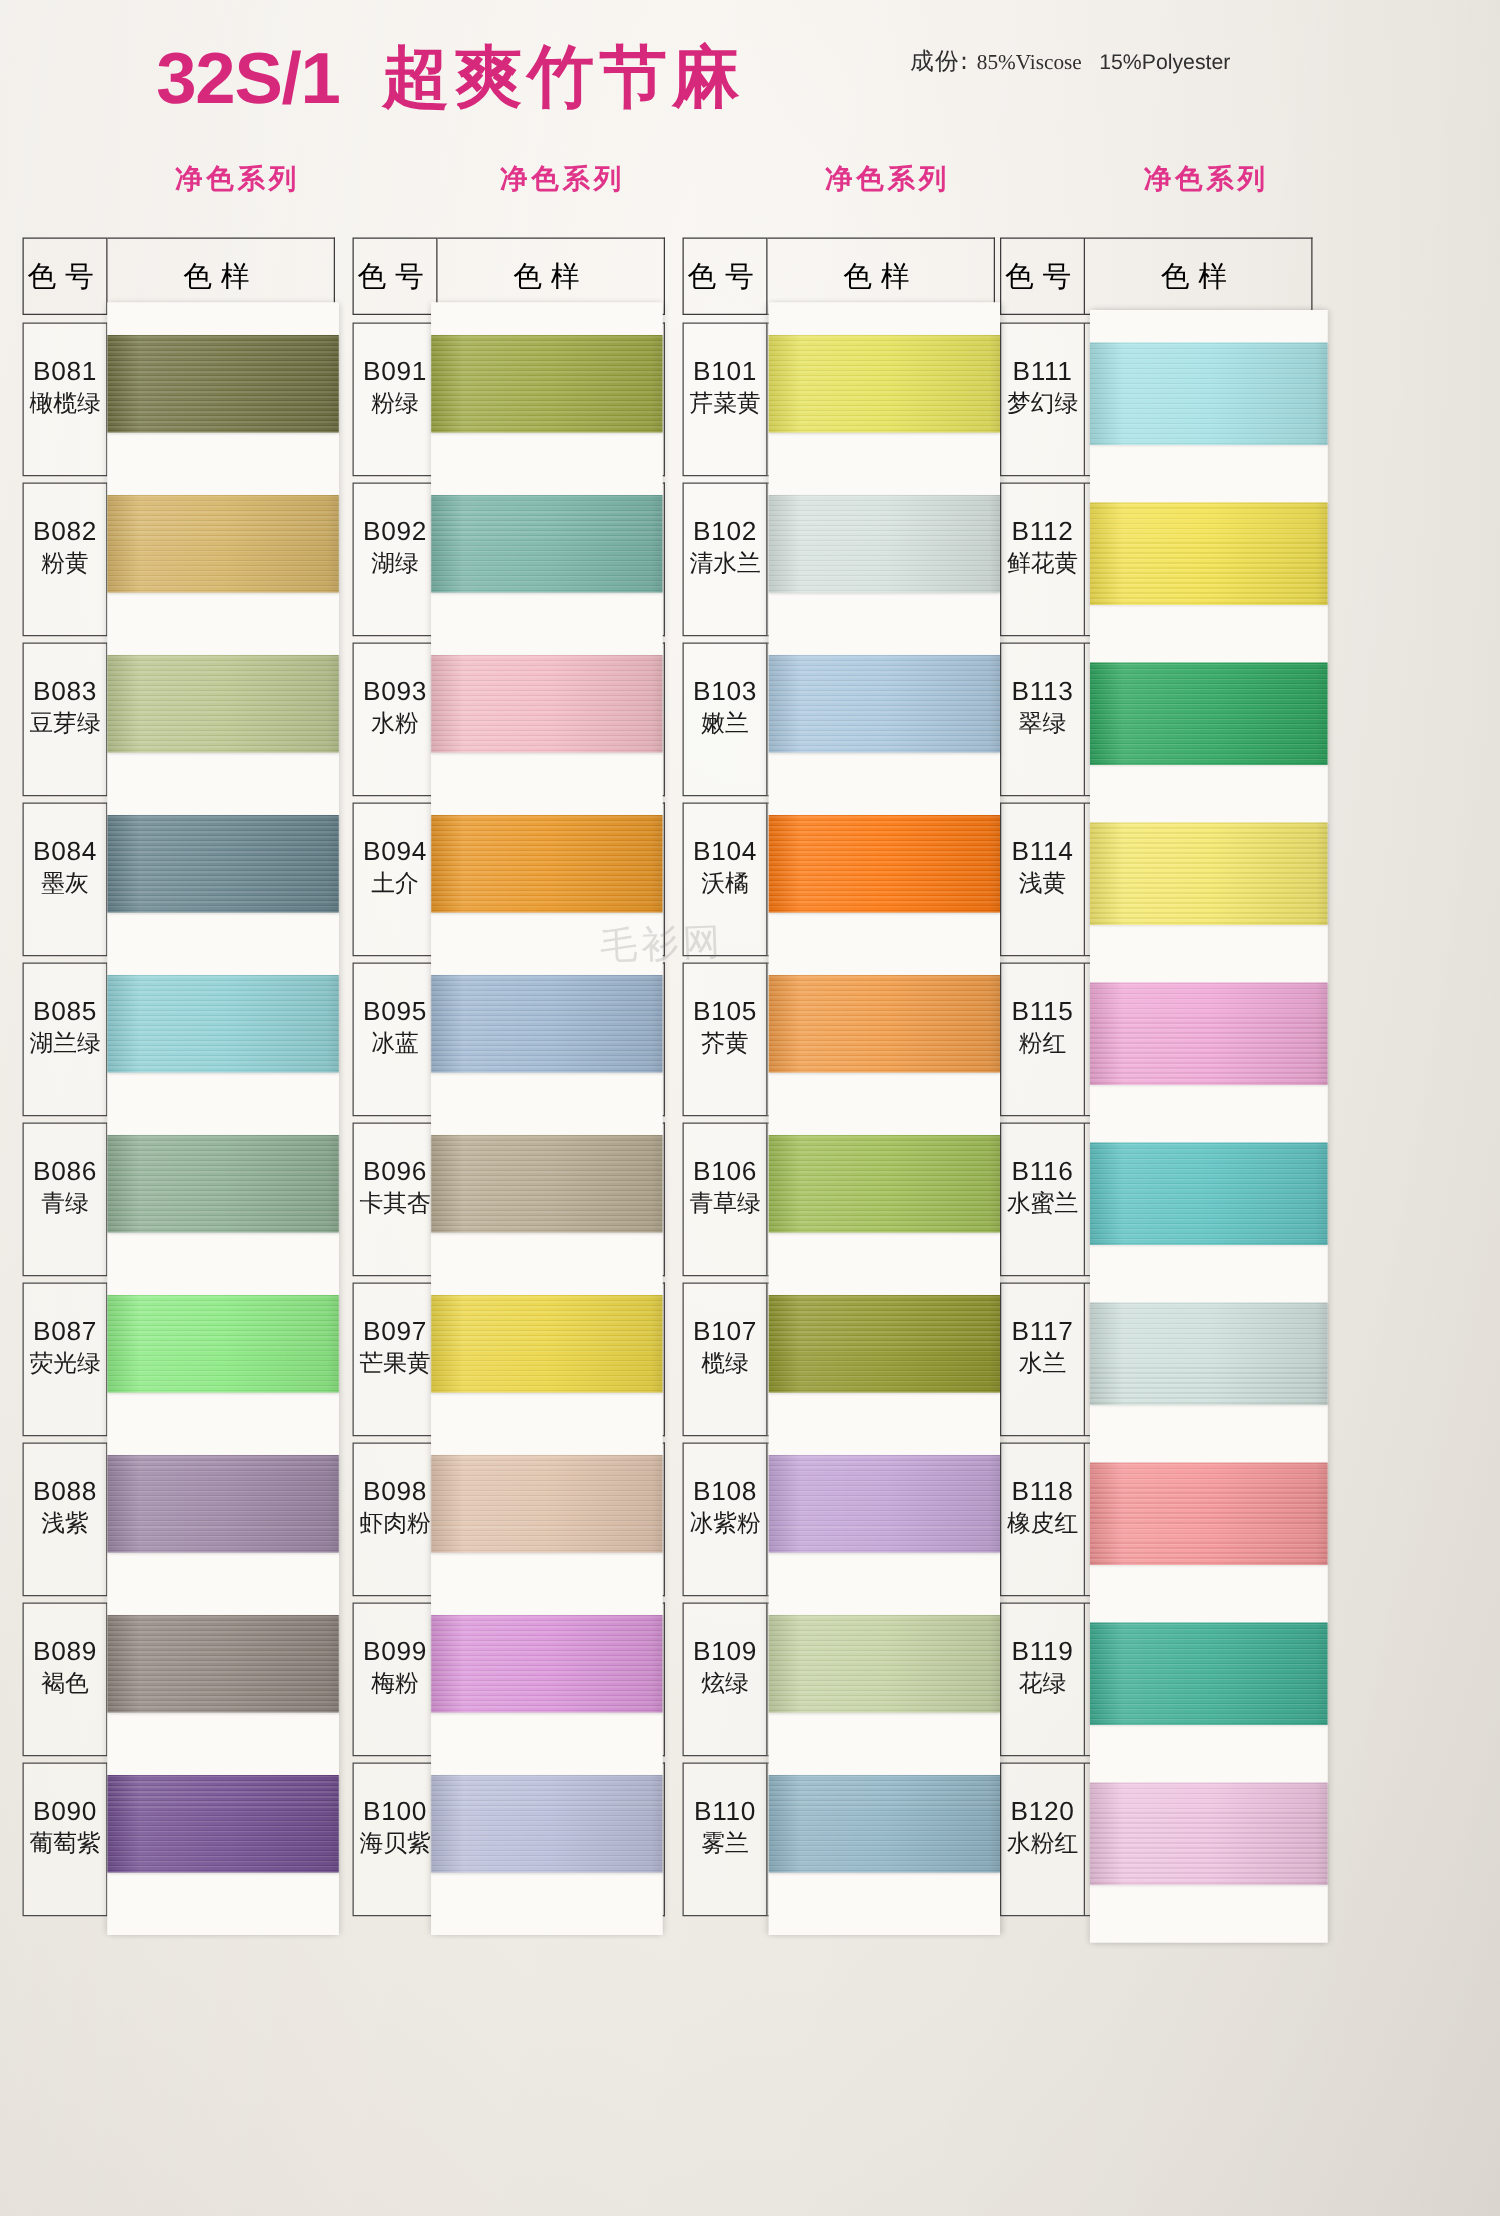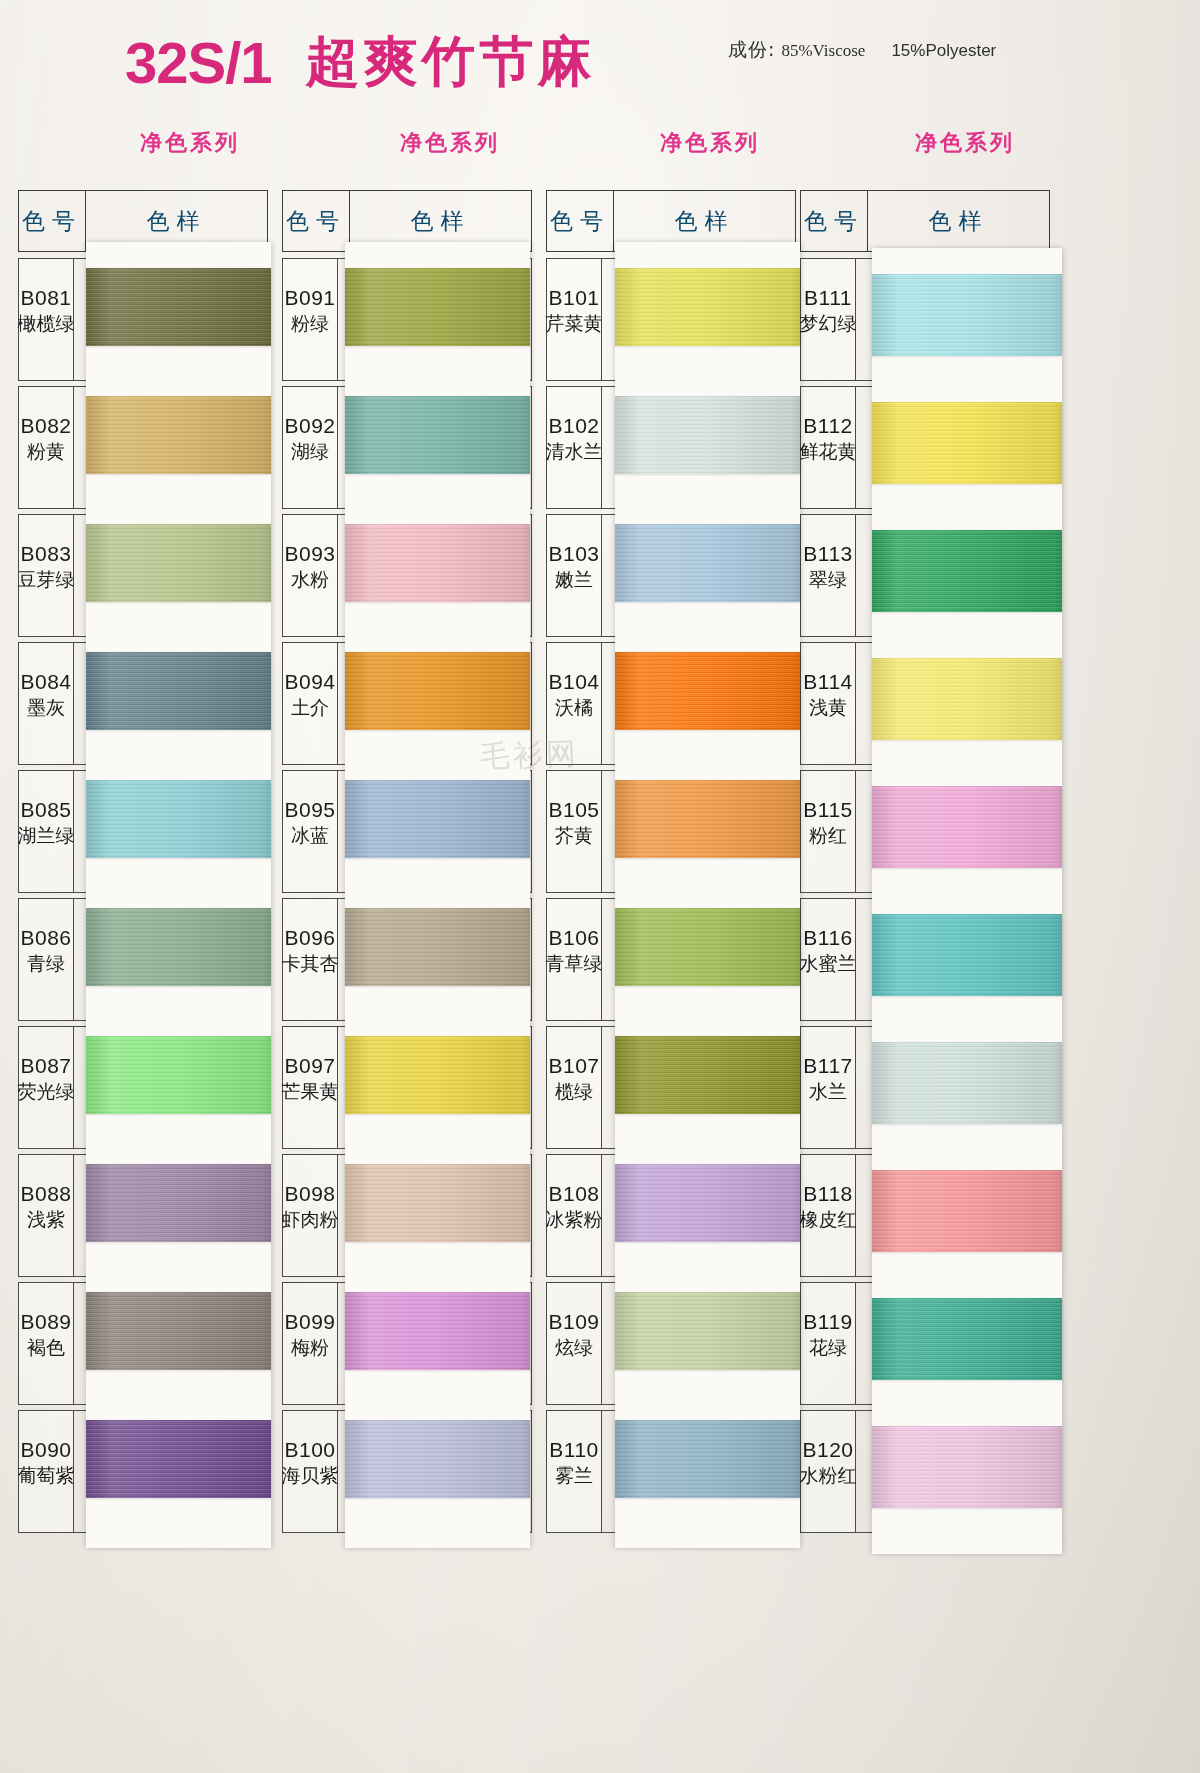--- a/index.html
+++ b/index.html
@@ -32,45 +32,45 @@
     font-size:54px;font-weight:bold;letter-spacing:4px;
     color:#d6297c;font-family:"DejaVu Sans","Liberation Sans",sans-serif;
   }
   .comp{position:absolute;left:728px;top:36px;color:#2f2f2f;line-height:1.42;}
   .comp .row{display:flex;align-items:baseline;white-space:nowrap;}
   .comp .lab{font-size:19px;letter-spacing:1px;font-family:"DejaVu Sans",sans-serif;}
   .comp .v1{font-size:21px;margin-left:12px;font-family:"Liberation Sans",sans-serif;}
   .comp .v2{font-size:21px;margin-left:18px;font-family:"Liberation Sans",sans-serif;}
   .comp .r2 .lab{font-size:19px;}
   .comp .r2 .v1{font-size:17px;margin-left:6px;font-family:Liberation Serif, serif;}
-  .comp .r2 .v2{font-size:17px;margin-left:26px;}
+  .comp .r2 .v2{font-size:17px;margin-left:14px;}
 
   
   .series-label{
     position:absolute;top:128px;
     color:#e0348a;font-size:22px;font-weight:bold;letter-spacing:3px;
     font-family:"DejaVu Sans",sans-serif;white-space:nowrap;
   }
 
   
   .col{position:absolute;top:190px;}
   .col .thead{display:flex;height:62px;}
   .th{
     border:1.5px solid #3b3b3b;background:transparent;
     display:flex;align-items:center;justify-content:center;
-    font-size:23px;letter-spacing:7px;color:#0c4a6e;
+    font-size:23px;letter-spacing:7px;color:#000000;
     font-family:"DejaVu Sans",sans-serif;box-sizing:border-box;
   }
   .th.code{width:68px;}
   .th.sample{flex:1;border-left:none;}
 
   .rows{position:relative;margin-top:6px;}
   .row{display:flex;height:123px;margin-bottom:5px;position:relative;}
   .cell-code{
-    width:56px;border:1.5px solid #4a4a4a;box-sizing:border-box;
+    width:68px;border:1.5px solid #4a4a4a;box-sizing:border-box;
     display:flex;flex-direction:column;align-items:center;justify-content:center;
     padding-bottom:18px;background:rgba(252,251,248,0.55);
   }
   .cell-code .code{
     font-size:21px;color:#1b1b1b;letter-spacing:0.5px;line-height:1.22;
     font-family:"Liberation Sans",sans-serif;
   }
   .cell-code .name{
     font-size:19px;color:#1b1b1b;letter-spacing:0px;line-height:1.25;margin-top:2px;
     font-family:"DejaVu Sans",sans-serif;white-space:nowrap;

